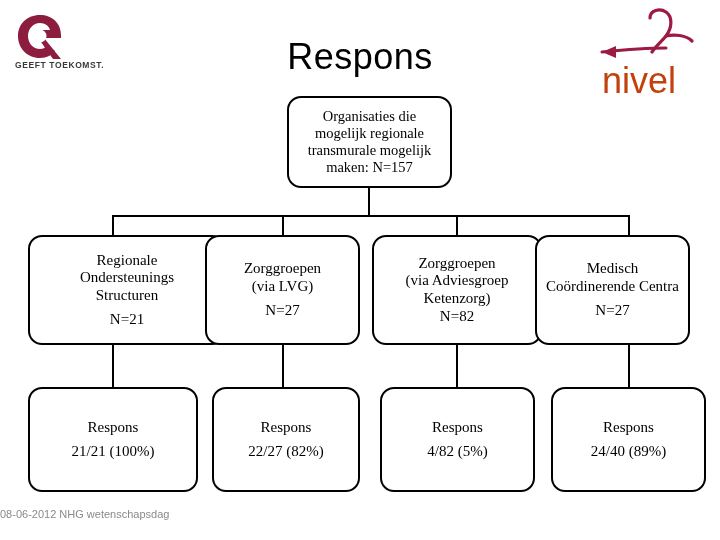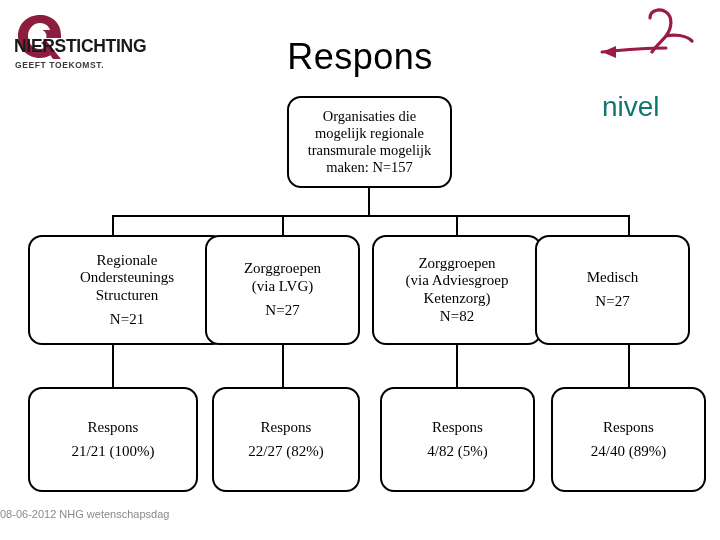--- a/index.html
+++ b/index.html
@@ -59,25 +59,24 @@
     right: 8px;
     top: 8px;
     width: 118px;
     height: 82px;
   }
   #logo-nivel .nivel-text {
     position: absolute;
     left: 8px;
     top: 52px;
     font-family: "Liberation Sans", sans-serif;
-    font-size: 28px;
+    font-size: 36px;
     font-weight: normal;
-    color: #0f766e;
+    color: #c2410c;
     letter-spacing: 0px;
-    margin-top: 31px;
   }
 
   
   #page-title {
     position: absolute;
     left: 0;
     top: 36px;
     width: 720px;
     text-align: center;
     font-family: "Liberation Sans", sans-serif;
@@ -169,21 +168,20 @@
 <body>
 
 <div id="logo-nierstichting">
   <span class="ns-mark">
     <svg width="52" height="50" viewBox="0 0 52 50" xmlns="http://www.w3.org/2000/svg">
       <path d="M26 3 C13 3 4 12 4 24 C4 36 13 46 26 46 C33 46 38 43 41 39 L33 33 C31 36 29 37 26 37 C19 37 14 31 14 24 C14 17 19 11 26 11 C31 11 35 14 36 18 L26 18 L26 26 L47 26 C47 25 47 24 47 23 C47 11 38 3 26 3 Z" fill="#8c1d3f"></path>
       <path d="M30 26 L47 47 L39 47 L27 30 Z" fill="#8c1d3f"></path>
       <circle cx="26" cy="24" r="6.5" fill="#ffffff"></circle>
     </svg>
   </span>
-  <span class="ns-title">NIERSTICHTING</span>
   <span class="ns-sub">GEEFT TOEKOMST.</span>
 </div>
 
 <div id="logo-nivel">
   <span>
     <svg width="118" height="62" viewBox="0 0 118 62" xmlns="http://www.w3.org/2000/svg">
       <path d="M56 10 C56 2 66 0 72 4 C79 9 78 20 72 28 C68 33 62 38 58 44" stroke="#9b1b43" stroke-width="3.2" fill="none" stroke-linecap="round"></path>
       <path d="M72 28 C80 26 92 27 98 33" stroke="#9b1b43" stroke-width="3.2" fill="none" stroke-linecap="round"></path>
       <path d="M8 44 C28 42 50 40 72 40" stroke="#9b1b43" stroke-width="3" fill="none" stroke-linecap="round"></path>
       <path d="M8 44 L22 38 L22 50 Z" fill="#9b1b43"></path>
@@ -227,20 +225,21 @@
 
   <div class="node node-mid" id="node-ketenzorg">
     <span class="ln">Zorggroepen</span>
     <span class="ln">(via Adviesgroep</span>
     <span class="ln">Ketenzorg)</span>
     <span class="ln">N=82</span>
   </div>
 
   <div class="node node-mid" id="node-mcc">
     <span class="ln">Medisch</span>
+    <span class="ln">Coördinerende Centra</span>
     <span class="spacer"></span>
     <span class="ln">N=27</span>
   </div>
 
   <div class="conn v" style="left:112px; top:345px; height:42px;"></div>
   <div class="conn v" style="left:282px; top:345px; height:42px;"></div>
   <div class="conn v" style="left:456px; top:345px; height:42px;"></div>
   <div class="conn v" style="left:628px; top:345px; height:42px;"></div>
 
   <div class="node node-bot" id="node-resp-ros">

